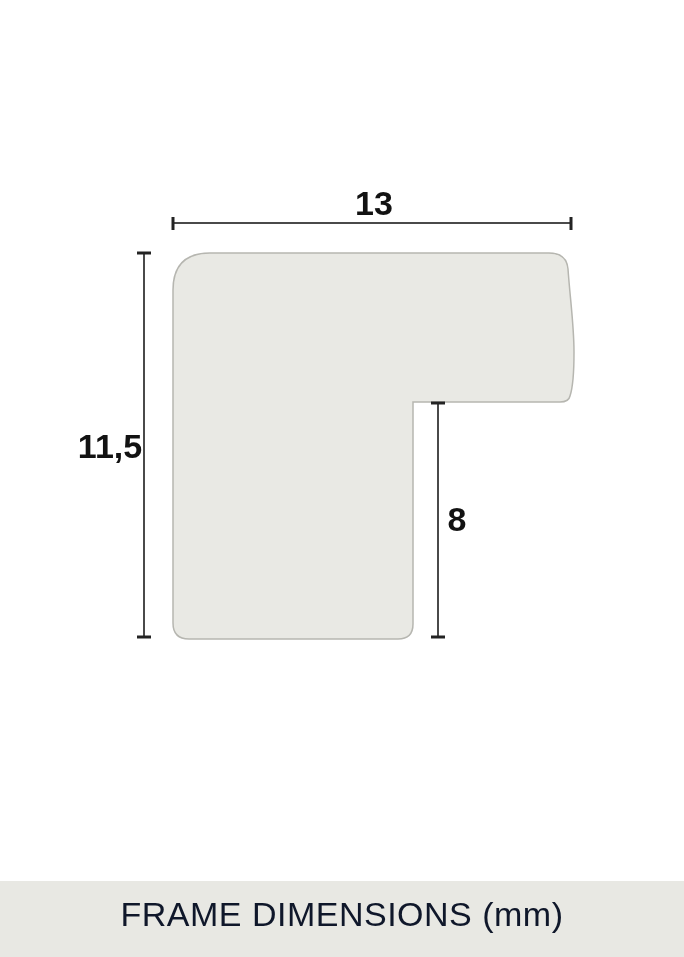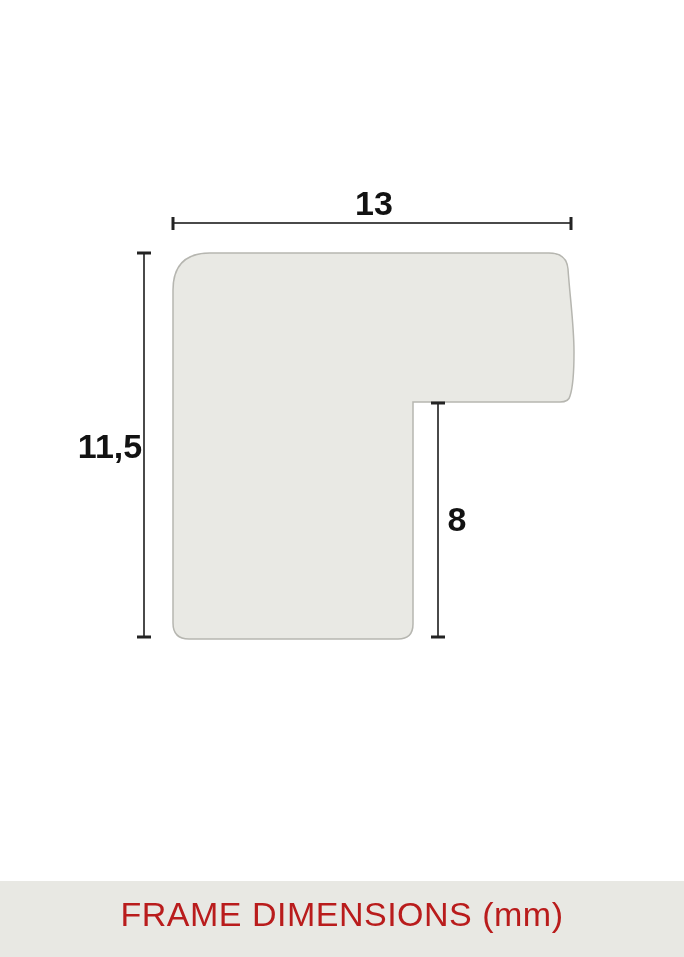--- a/index.html
+++ b/index.html
@@ -50,21 +50,21 @@
     justify-content: center;
     align-items: flex-start;
     padding-top: 0;
     box-sizing: border-box;
   }
   .footer-title {
     margin-top: 14px;
     font-size: 34px;
     font-weight: 500;
     letter-spacing: 0.5px;
-    color: #b91c1c;
+    color: #0f172a;
     white-space: nowrap;
   }
 </style>
 </head>
 <body>
 
 <div class="stage">
 
   <svg class="diagram-svg" viewBox="0 0 684 881" xmlns="http://www.w3.org/2000/svg">
 

